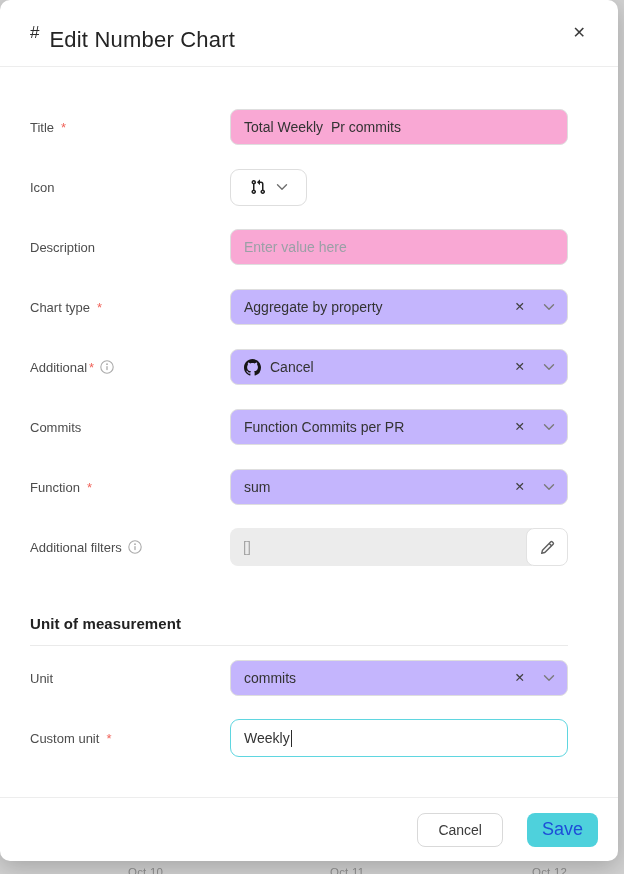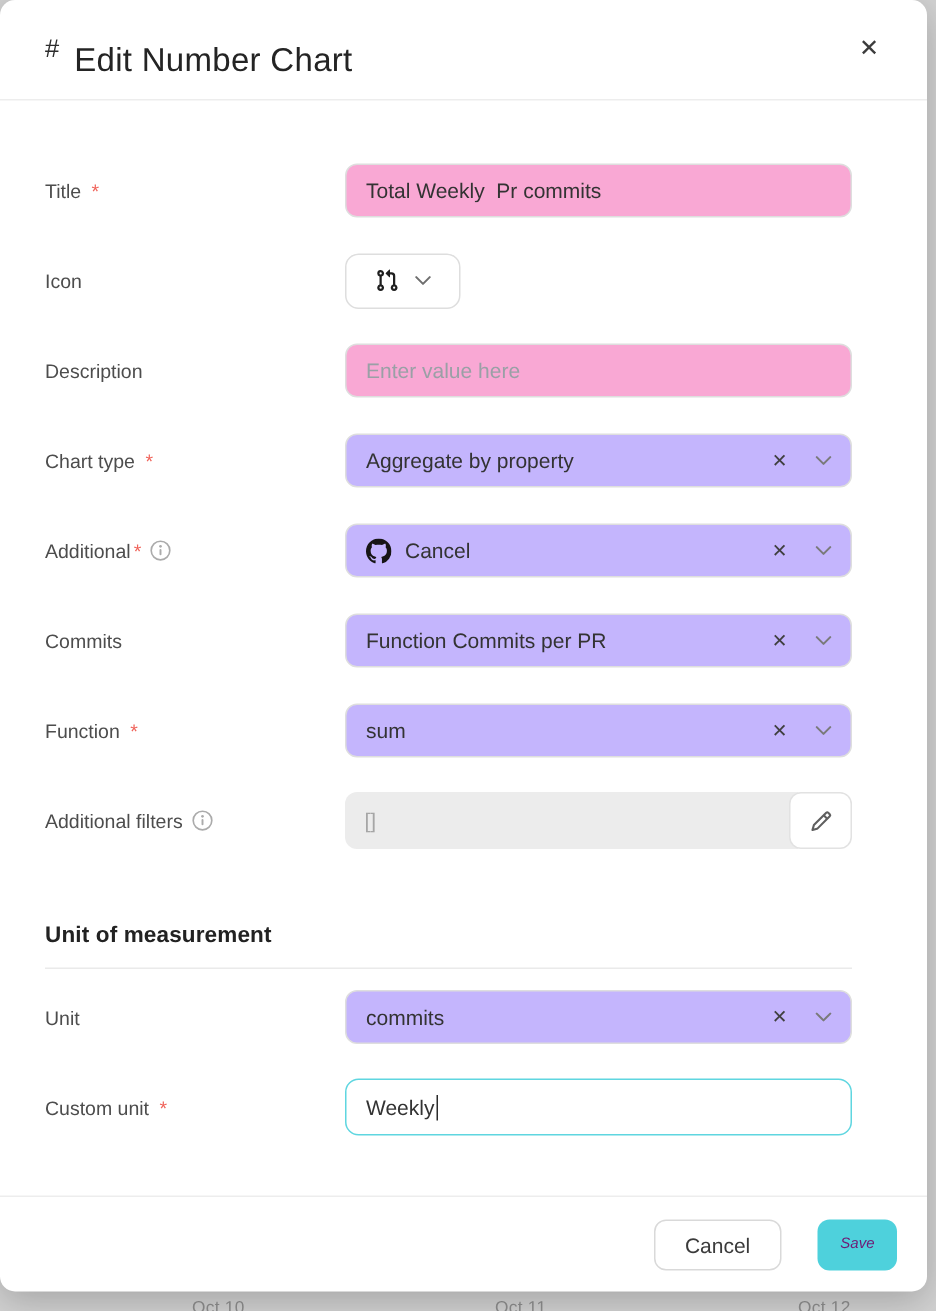--- a/index.html
+++ b/index.html
@@ -105,23 +105,22 @@
   }
   .cancel-btn {
     height:34px; padding:0 20px;
     background:#fff; border:1px solid #d9d9d9; border-radius:8px;
     font-size:14px; color:#3b3b3b; cursor:pointer;
     font-family:"Liberation Sans", sans-serif;
   }
   .save-btn {
     height:34px; padding:0 15px;
     background:#4ed1dc; border:none; border-radius:8px;
-    font-size:10px; color:#701a75; cursor:pointer;
+    font-size:18px; color:#1d4ed8; cursor:pointer;
     font-family:"Liberation Sans", sans-serif;
-    font-style:italic;
   }
   .info-icon { display:flex; align-items:center; }
   svg { display:block; }
 </style>
 </head>
 <body>
 
 <div class="backdrop">
   <span class="bg-axis-label" style="left:128px">Oct 10</span>
   <span class="bg-axis-label" style="left:330px">Oct 11</span>

